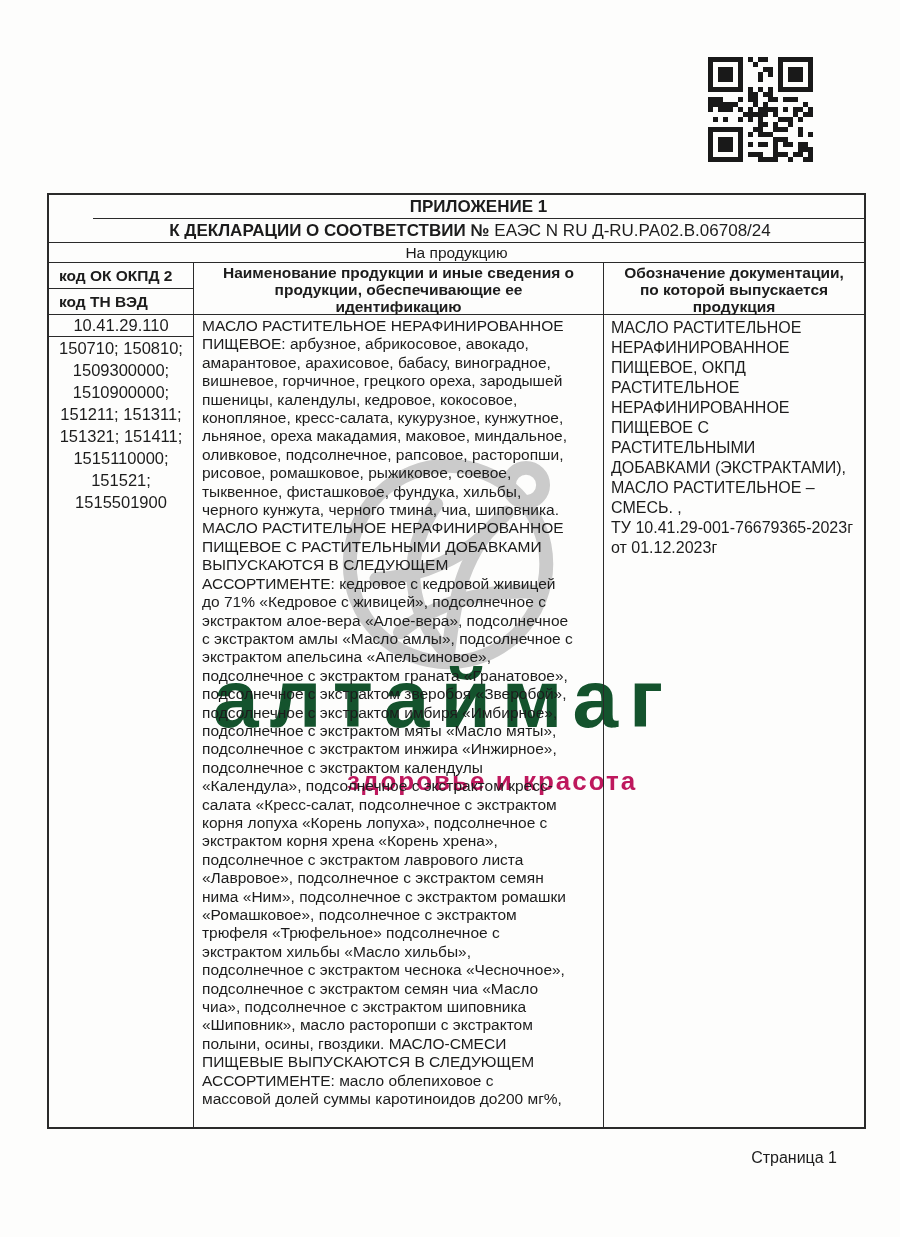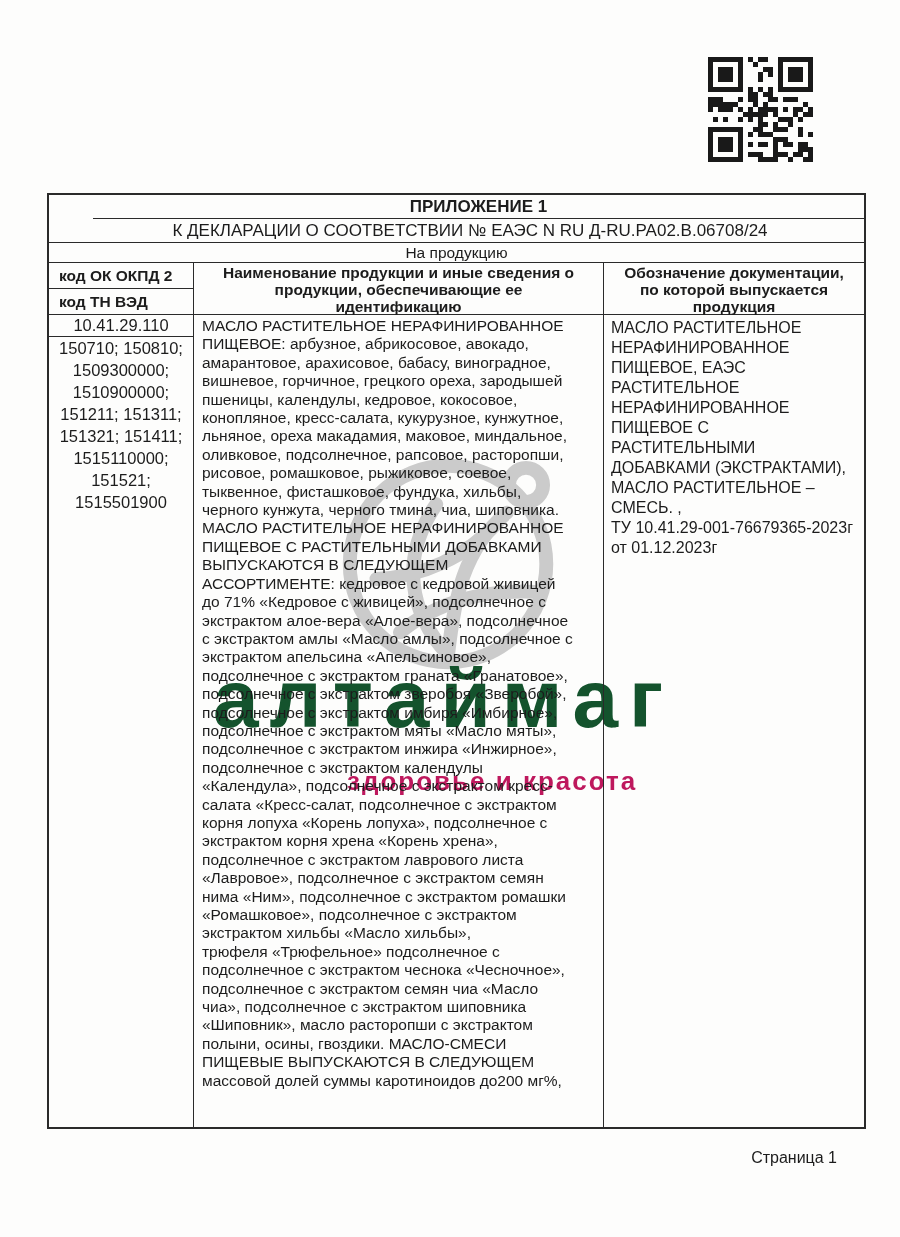--- a/index.html
+++ b/index.html
@@ -28,21 +28,21 @@
   .qr svg{width:100%;height:100%;}
   
   .doc-table{
     position:absolute;left:47px;top:193px;width:819px;z-index:2;
     border:2px solid #2a2a2a;box-sizing:border-box;background:transparent;
   }
   .row{border-bottom:1px solid #2a2a2a;box-sizing:border-box;}
   .row:last-child{border-bottom:none;}
   .r-title{height:24px;line-height:24px;text-align:center;font-weight:bold;font-size:17px;margin-left:44px;}
   .r-decl{height:24px;line-height:24px;text-align:center;font-size:17px;}
-  .r-decl .lbl{font-weight:normal;margin-left:27px;}
+  .r-decl .lbl{font-weight:bold;margin-left:27px;}
   .r-decl .num{font-weight:normal;margin-left:5px;}
   .r-scope{height:20px;line-height:20px;text-align:center;font-size:15.5px;}
   .cols{display:flex;}
   .r-head{height:52px;}
   .cell{box-sizing:border-box;}
   .c1{width:145px;border-right:1.5px solid #2a2a2a;flex:none;}
   .c2{width:410px;border-right:1.5px solid #2a2a2a;flex:none;}
   .c3{flex:1;}
   .h1{display:flex;flex-direction:column;font-weight:bold;font-size:15.5px;text-align:left;}
   .h1 .h1a{height:25px;line-height:25px;border-bottom:1px solid #2a2a2a;padding-left:10px;}
@@ -367,34 +367,35 @@
         <div class="ln">подсолнечное с экстрактом инжира «Инжирное»,</div>
         <div class="ln">подсолнечное с экстрактом календулы</div>
         <div class="ln">«Календула», подсолнечное с экстрактом кресс-</div>
         <div class="ln">салата «Кресс-салат,  подсолнечное с экстрактом</div>
         <div class="ln">корня лопуха «Корень лопуха», подсолнечное с</div>
         <div class="ln">экстрактом корня хрена «Корень хрена»,</div>
         <div class="ln">подсолнечное с экстрактом лаврового листа</div>
         <div class="ln">«Лавровое», подсолнечное с экстрактом семян</div>
         <div class="ln">нима «Ним»,  подсолнечное с экстрактом ромашки</div>
         <div class="ln">«Ромашковое», подсолнечное с экстрактом</div>
+        <div class="ln">трюфеля  «Трюфельное» подсолнечное с</div>
         <div class="ln">экстрактом хильбы «Масло хильбы»,</div>
-        <div class="ln">трюфеля  «Трюфельное» подсолнечное с</div>
         <div class="ln">подсолнечное с экстрактом чеснока «Чесночное»,</div>
         <div class="ln">подсолнечное с экстрактом семян чиа «Масло</div>
         <div class="ln">чиа», подсолнечное с экстрактом шиповника</div>
         <div class="ln">«Шиповник», масло расторопши с экстрактом</div>
         <div class="ln">полыни, осины, гвоздики. МАСЛО-СМЕСИ</div>
         <div class="ln">ПИЩЕВЫЕ ВЫПУСКАЮТСЯ В СЛЕДУЮЩЕМ</div>
+        <div class="ln">АССОРТИМЕНТЕ: масло облепиховое с</div>
         <div class="ln">массовой долей суммы каротиноидов до200 мг%,</div>
       </div>
     <div class="cell c3 b3">
         <div class="ln">МАСЛО РАСТИТЕЛЬНОЕ</div>
         <div class="ln">НЕРАФИНИРОВАННОЕ</div>
-        <div class="ln">ПИЩЕВОЕ,  ЕАЭС</div>
+        <div class="ln">ПИЩЕВОЕ,  ОКПД</div>
         <div class="ln">РАСТИТЕЛЬНОЕ</div>
         <div class="ln">НЕРАФИНИРОВАННОЕ</div>
         <div class="ln">ПИЩЕВОЕ С</div>
         <div class="ln">РАСТИТЕЛЬНЫМИ</div>
         <div class="ln">ДОБАВКАМИ (ЭКСТРАКТАМИ),</div>
         <div class="ln">МАСЛО РАСТИТЕЛЬНОЕ –</div>
         <div class="ln">СМЕСЬ. ,</div>
         <div class="ln">ТУ 10.41.29-001-76679365-2023г</div>
         <div class="ln">от 01.12.2023г</div>
       </div>

